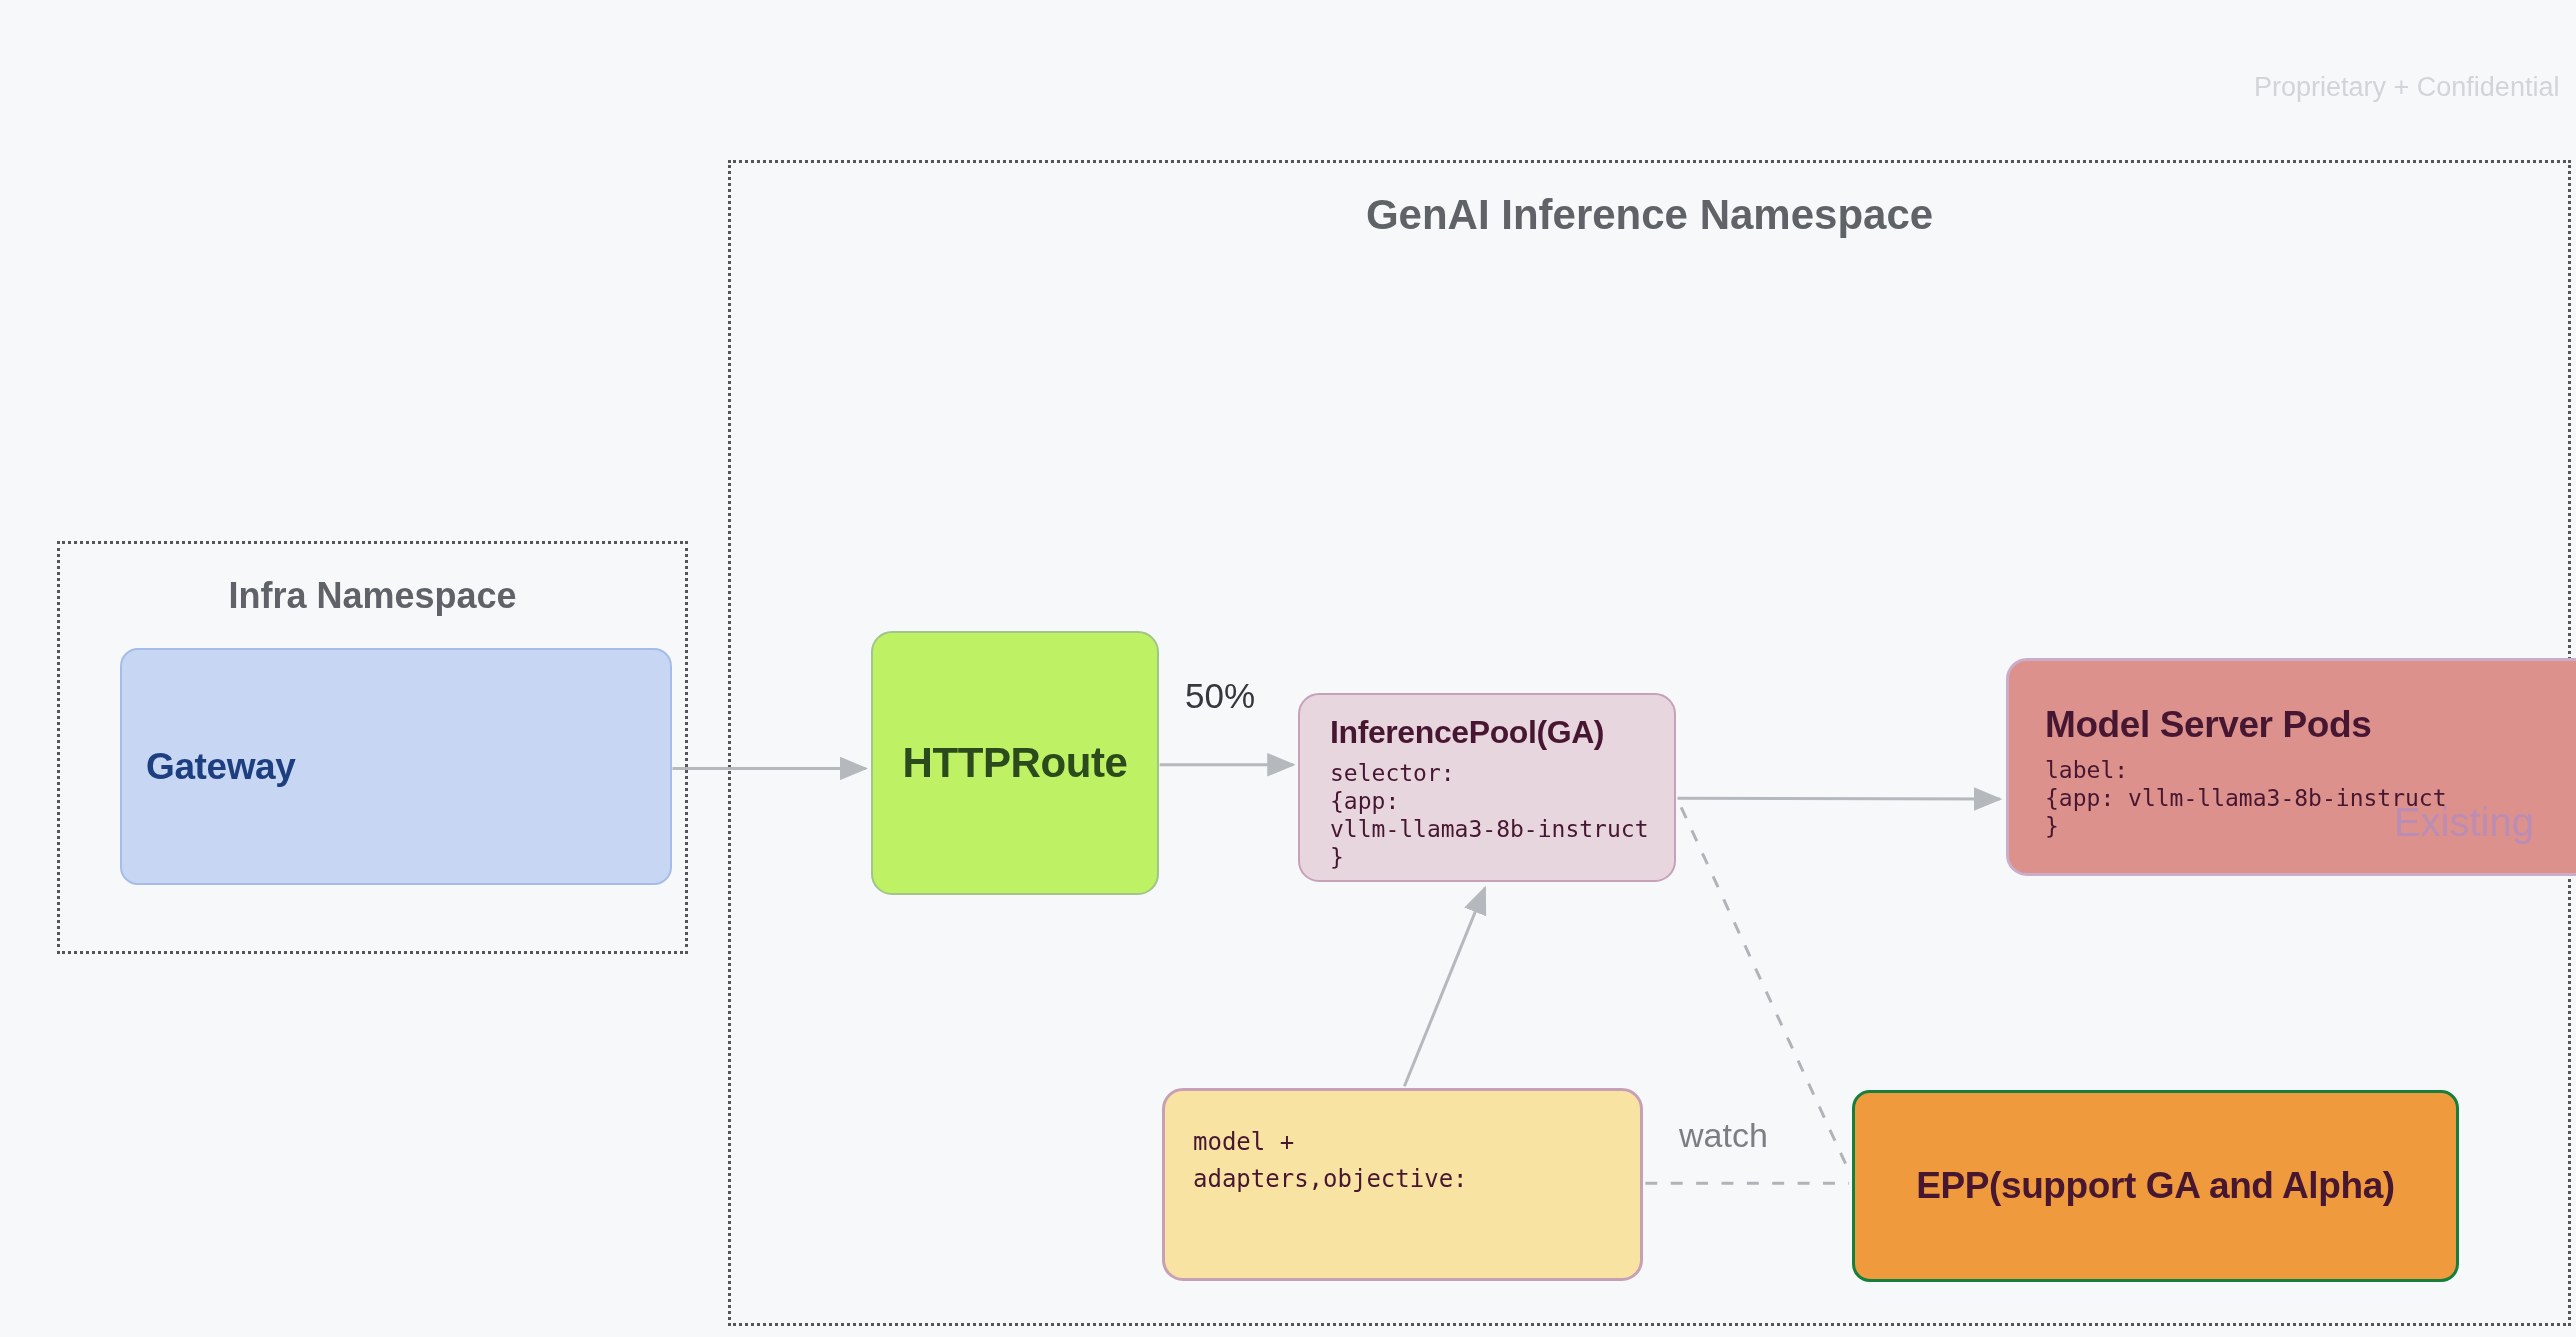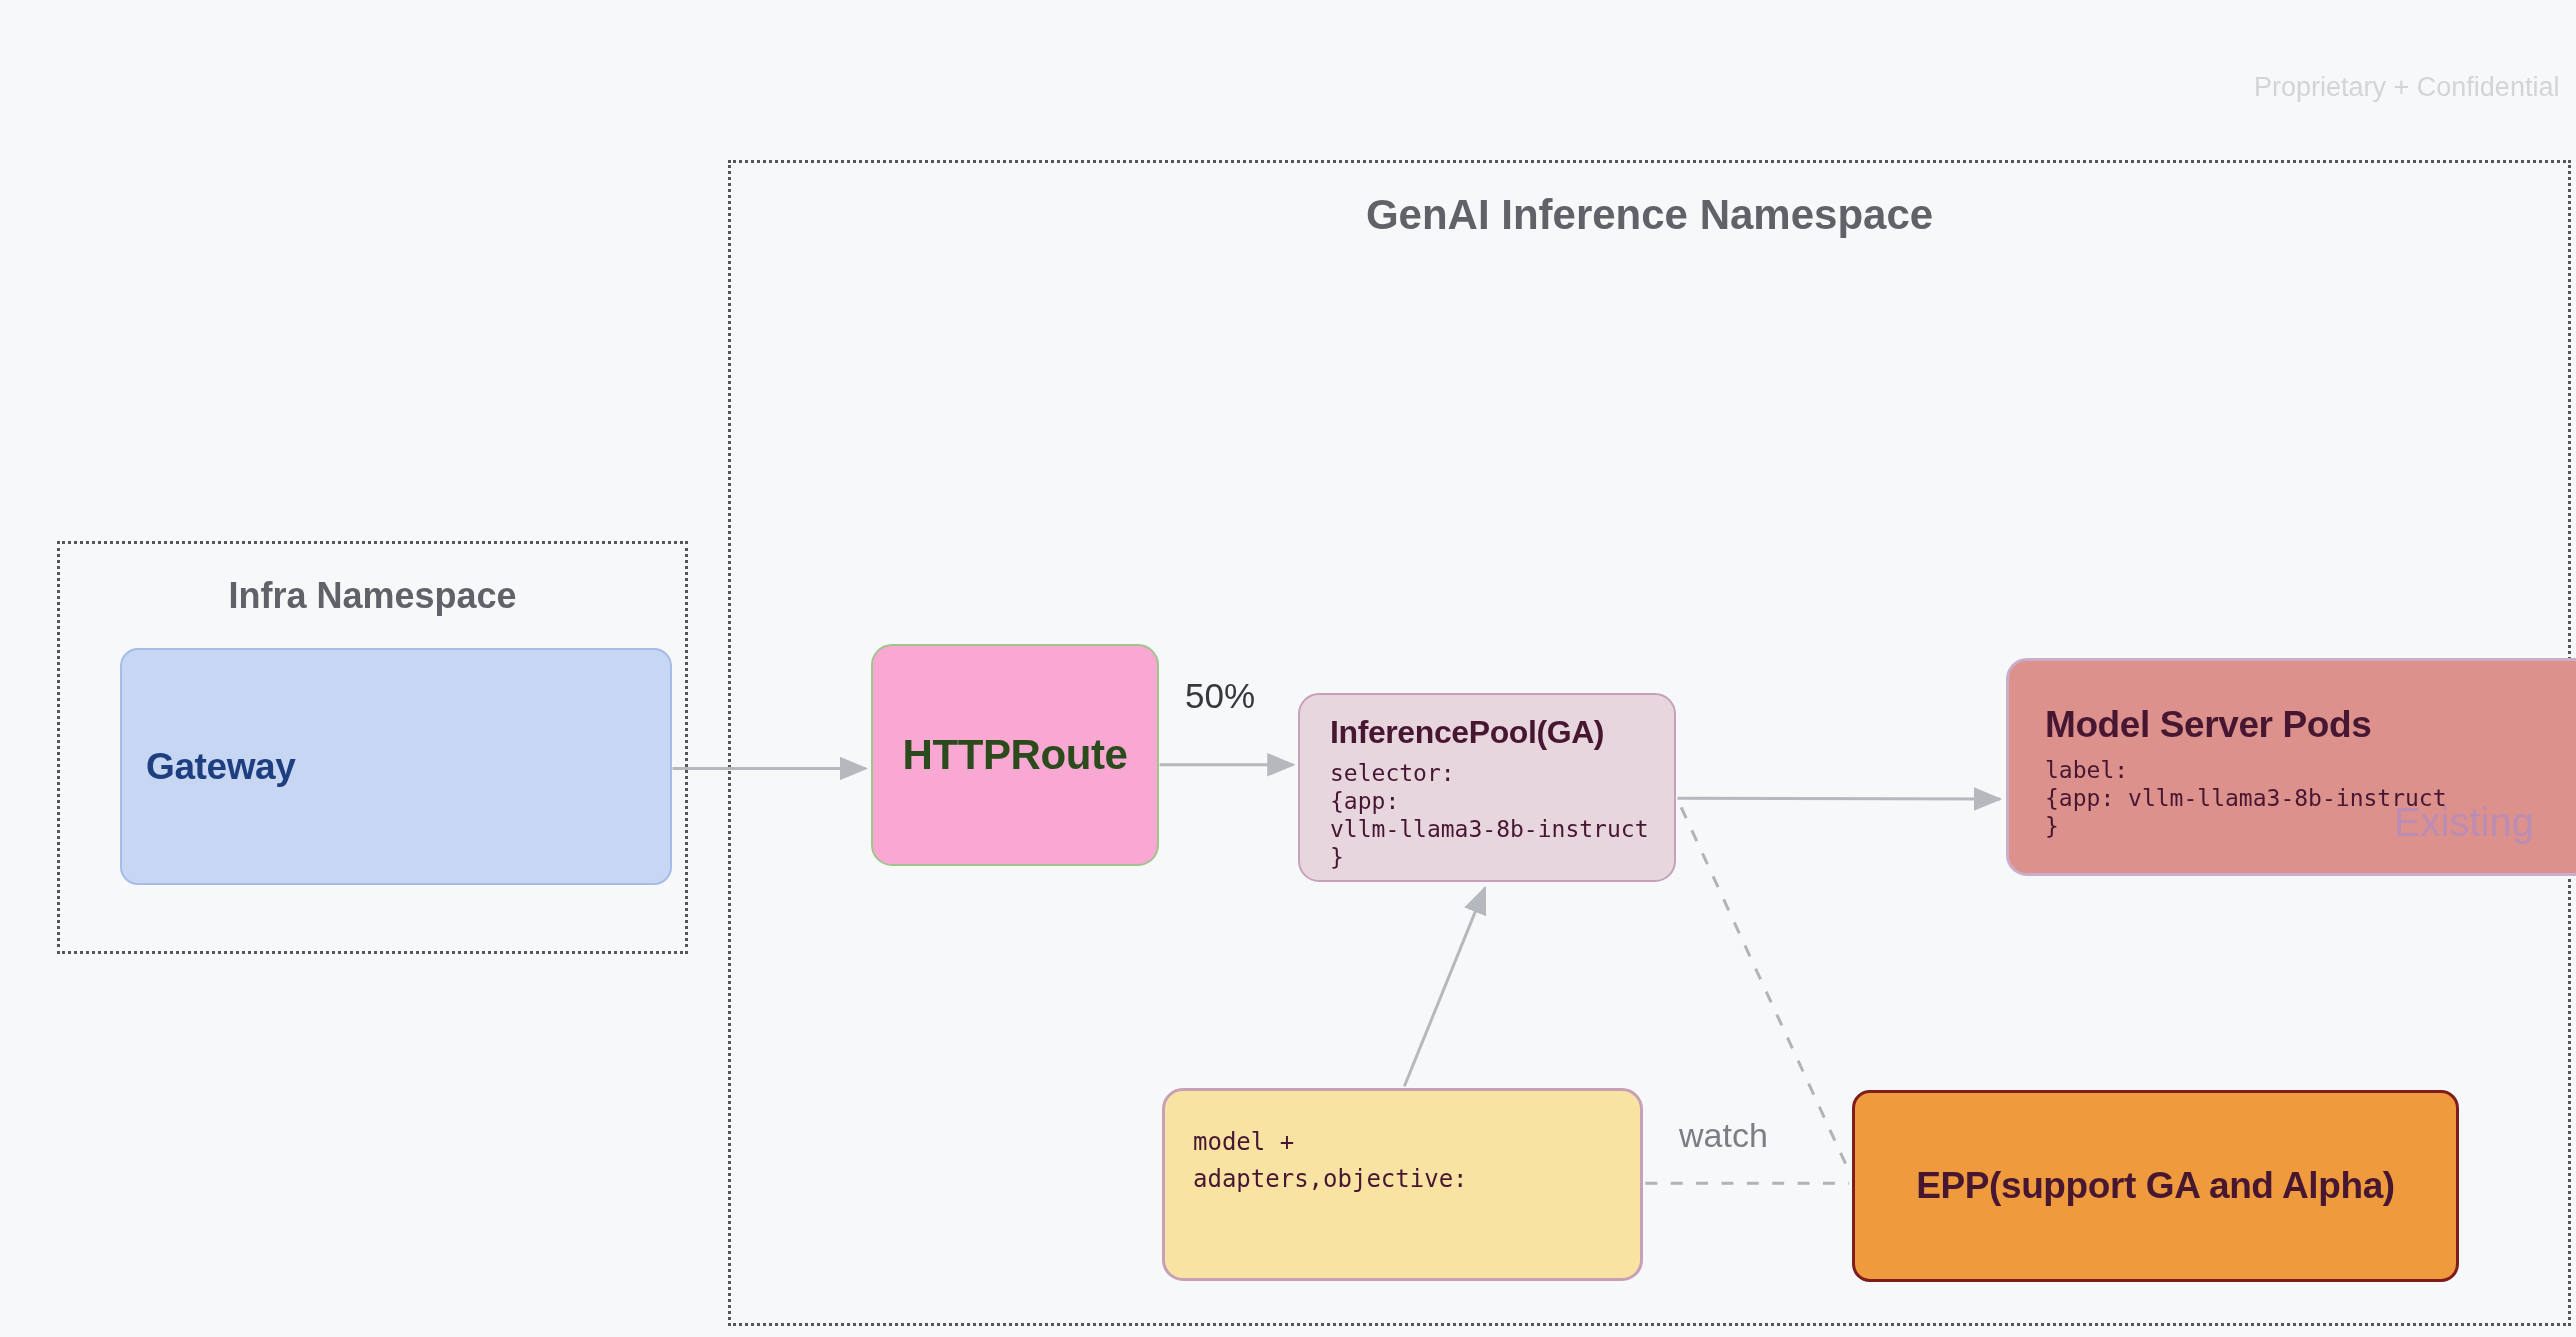--- a/index.html
+++ b/index.html
@@ -65,22 +65,22 @@
   .node-gateway {
     left: 120px; top: 648px; width: 552px; height: 237px;
     background: #c7d7f3;
     border: 2.2px solid #a6bce8;
     border-radius: 18px;
     display: flex; align-items: center;
   }
   .node-gateway .node-title { color: #1e3f7f; font-size: 37px; padding-left: 24px; }
 
   .node-httproute {
-    left: 871px; top: 644px; width: 288px; height: 222px;
-    background: #f9a8d4;
+    left: 871px; top: 631px; width: 288px; height: 264px;
+    background: #bef264;
     border: 2.2px solid #a0c48a;
     border-radius: 21px;
     display: flex; align-items: center; justify-content: center;
   }
   .node-httproute .node-title { color: #2c4b1d; font-size: 42px; }
 
   .node-pool {
     left: 1298px; top: 693px; width: 378px; height: 189px;
     background: #e8d6df;
     border: 2.2px solid #c7a1b8;
@@ -112,21 +112,21 @@
     border: 3px solid #c7a0b5;
     border-radius: 21px;
     padding: 33px 22.4px 0 28px;
   }
   .node-objective .node-title { color: #471732; font-size: 37px; }
   .node-objective .node-code { font-size: 24px; line-height: 37px; }
 
   .node-epp {
     left: 1852px; top: 1090px; width: 607px; height: 192px;
     background: #ef9a3c;
-    border: 3px solid #7f1d1d;
+    border: 3px solid #15803d;
     border-radius: 18px;
     display: flex; align-items: center; justify-content: center;
   }
   .node-epp .node-title { color: #471732; font-size: 37px; }
 
   
   .edge-label { position: absolute; }
   .label-weight { left: 1185px; top: 676px; font-size: 35px; color: #35383c; }
   .label-watch  { left: 1679px; top: 1116px; font-size: 34px; color: #7b7f84; }
 

